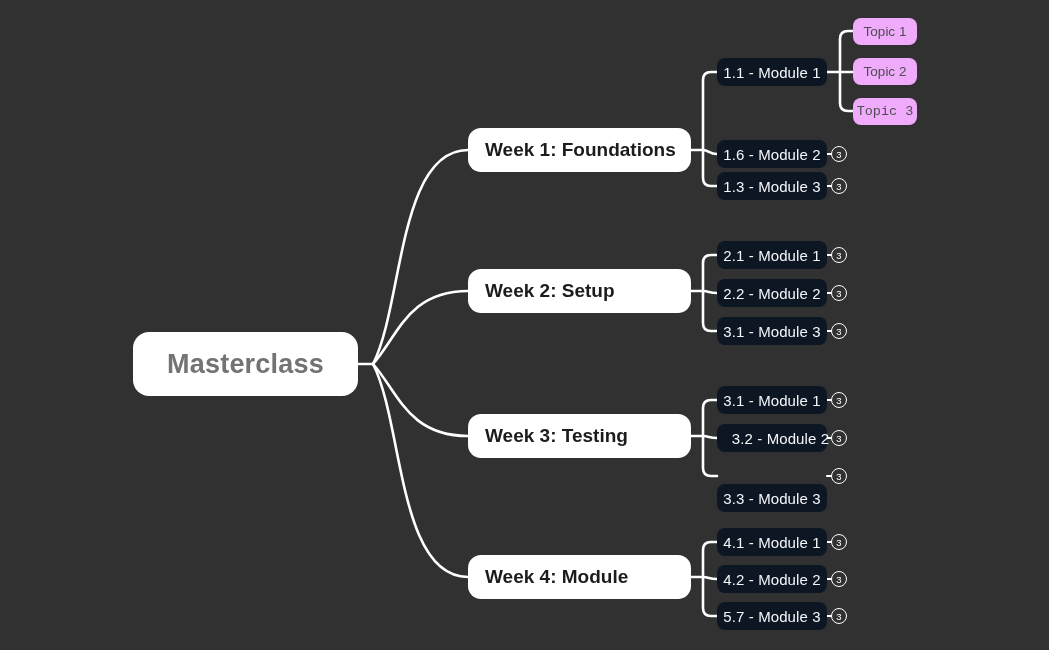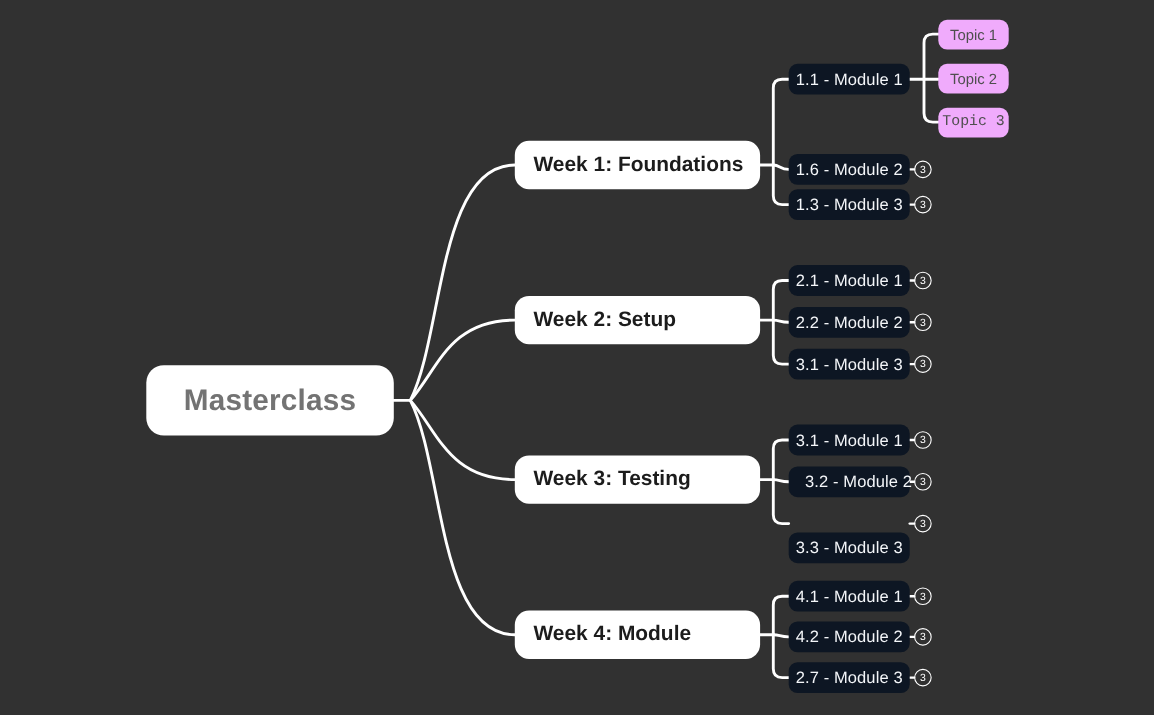--- a/index.html
+++ b/index.html
@@ -157,21 +157,21 @@
   <div class="node module-node" style="top:241px;">2.1 - Module 1</div>
   <div class="node module-node" style="top:279px;">2.2 - Module 2</div>
   <div class="node module-node" style="top:317px;">3.1 - Module 3</div>
 
   <div class="node module-node" style="top:386px;">3.1 - Module 1</div>
   <div class="node module-node" style="top:424px;padding-left:17px;">3.2 - Module 2</div>
   <div class="node module-node" style="top:462px;margin-top:22px;">3.3 - Module 3</div>
 
   <div class="node module-node" style="top:528px;">4.1 - Module 1</div>
   <div class="node module-node" style="top:565px;">4.2 - Module 2</div>
-  <div class="node module-node" style="top:602px;">2.7 - Module 3</div>
+  <div class="node module-node" style="top:602px;">5.7 - Module 3</div>
 
   <div class="badge" style="top:146px;">3</div>
   <div class="badge" style="top:178px;">3</div>
   <div class="badge" style="top:247px;">3</div>
   <div class="badge" style="top:285px;">3</div>
   <div class="badge" style="top:323px;">3</div>
   <div class="badge" style="top:392px;">3</div>
   <div class="badge" style="top:430px;">3</div>
   <div class="badge" style="top:468px;">3</div>
   <div class="badge" style="top:534px;">3</div>

